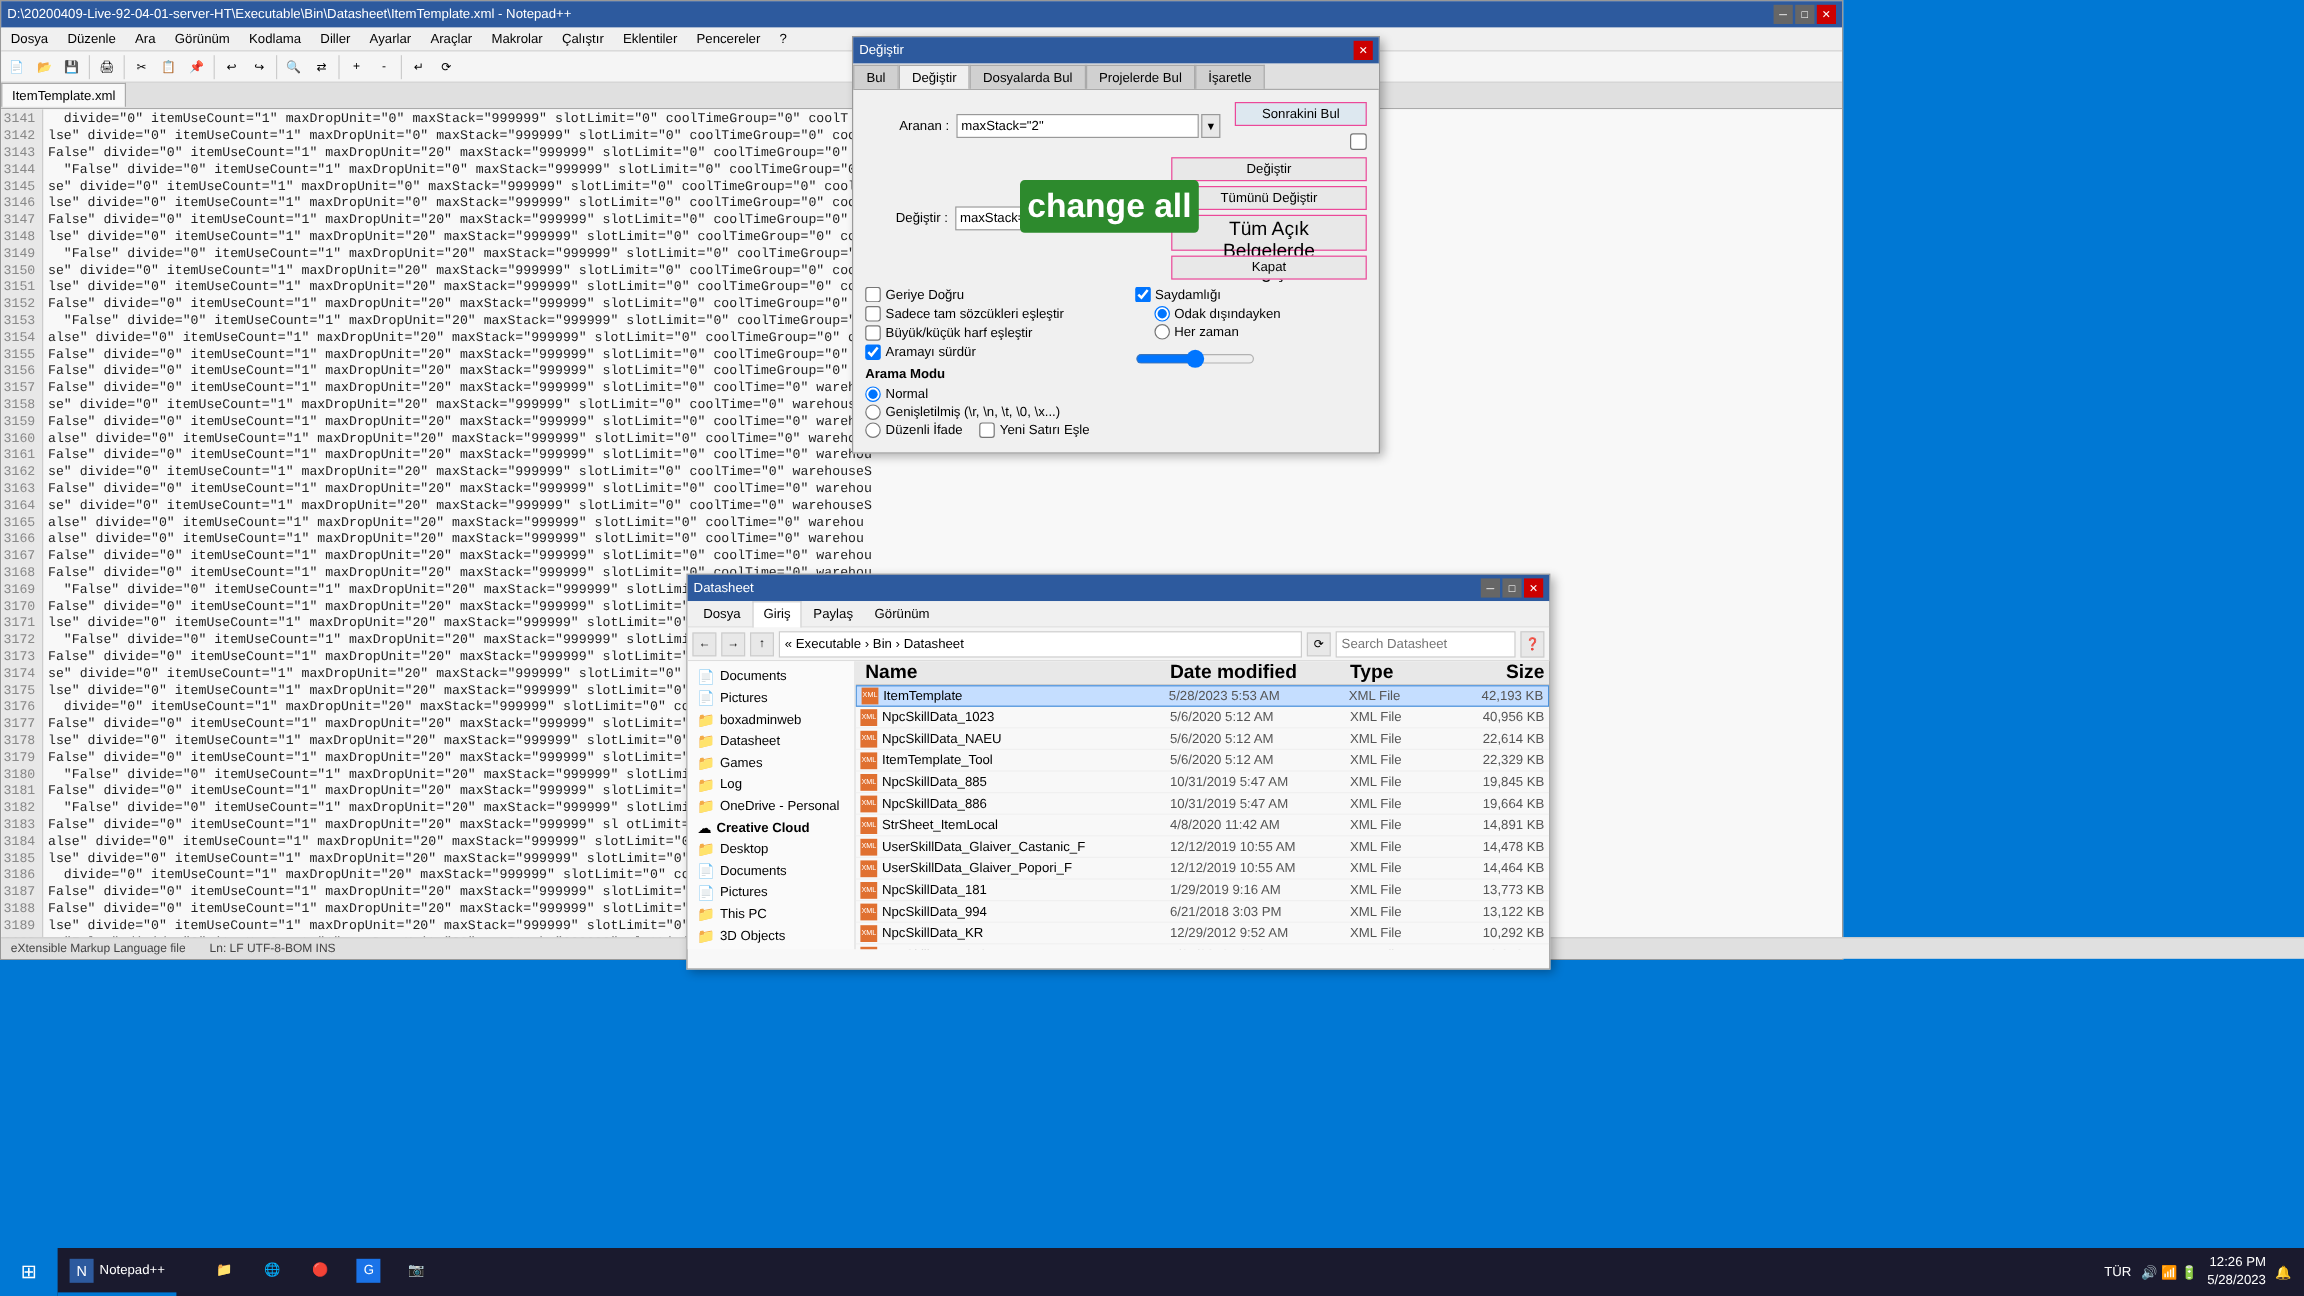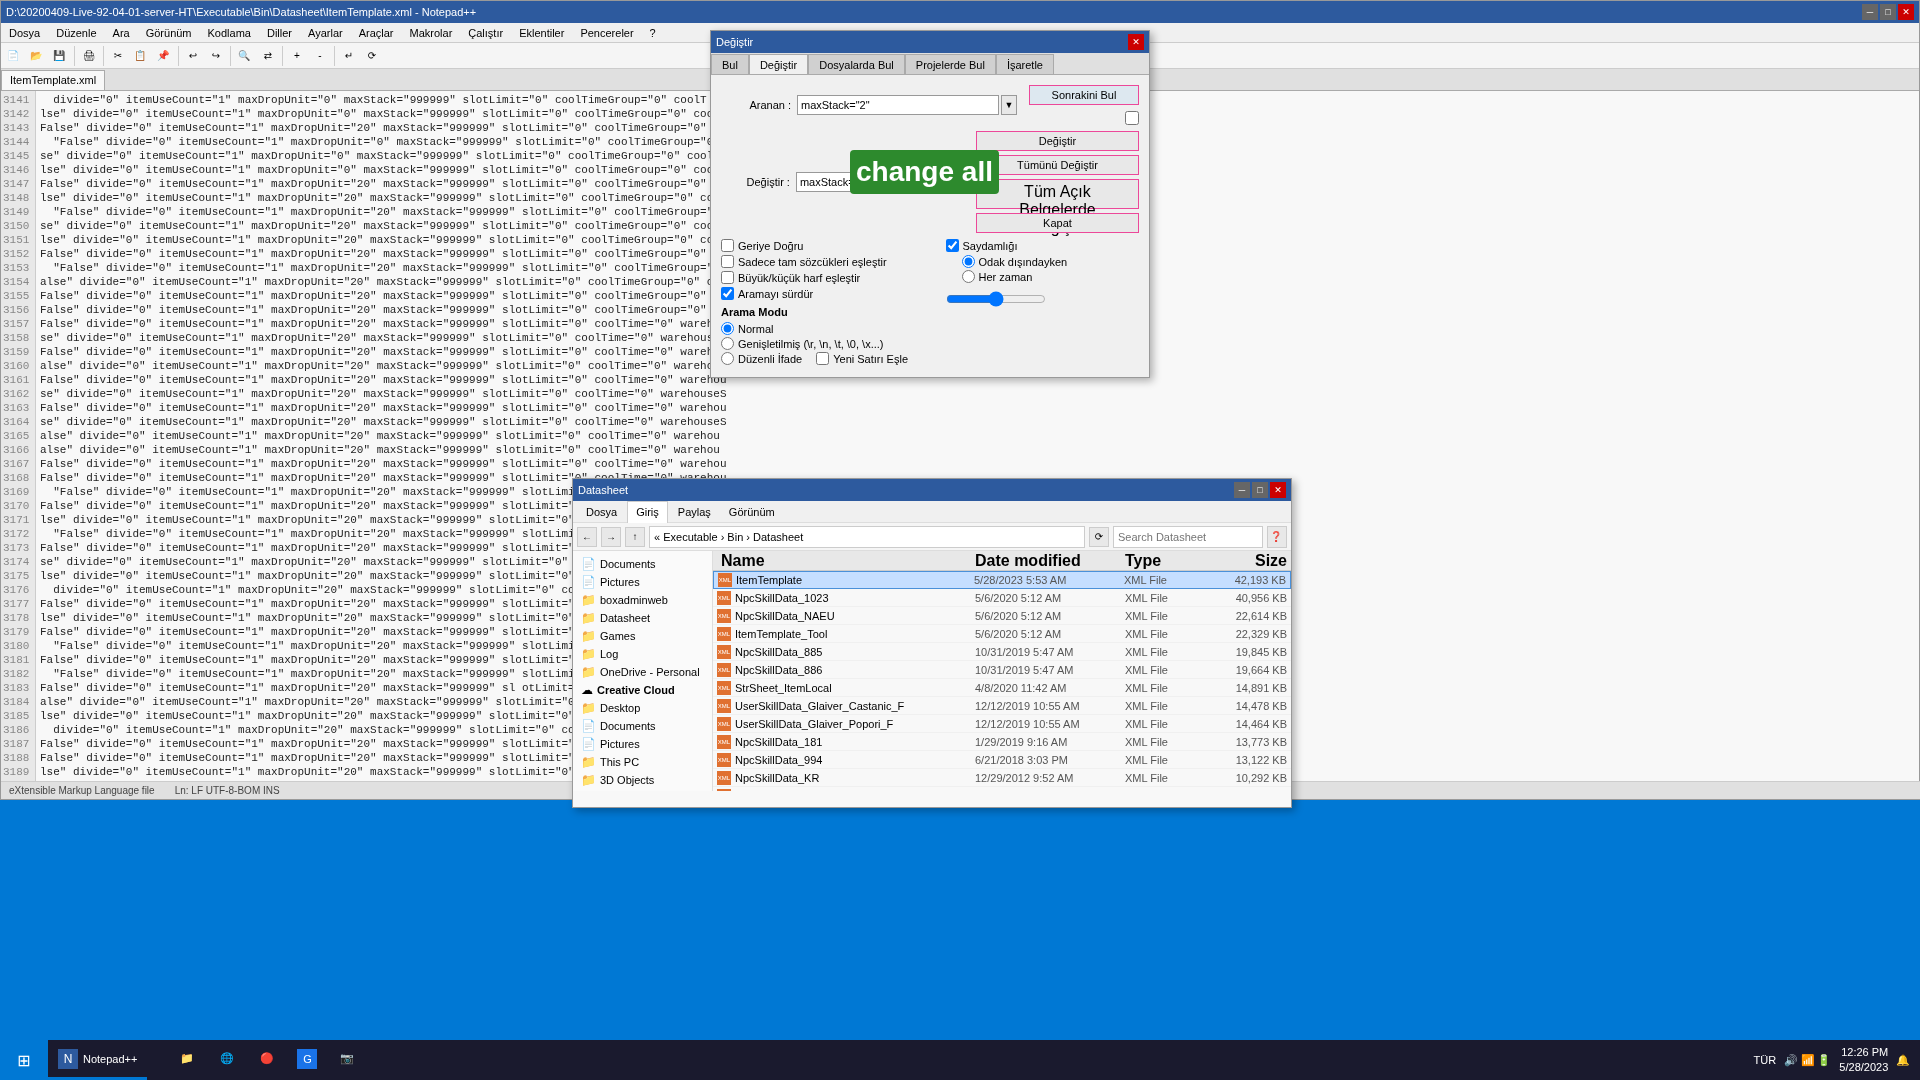--- a/index.html
+++ b/index.html
@@ -73,21 +73,21 @@
     .taskbar-clock {
       text-align: right;
       line-height: 1.4;
     }
 
     
     .notepad-window {
       position: absolute;
       top: 0;
       left: 0;
-      width: 1920px;
+      width: 1536px;
       height: 800px;
       background: #f0f0f0;
       border: 1px solid #999;
     }
     .notepad-titlebar {
       height: 22px;
       background: #2d5a9e;
       display: flex;
       align-items: center;
       justify-content: space-between;
@@ -149,21 +149,21 @@
       justify-content: center;
       cursor: pointer;
       font-size: 10px;
     }
     .toolbar-separator { width: 1px; height: 20px; background: #ccc; margin: 0 2px; }
 
     .notepad-tabs {
       height: 22px;
       background: #e0e0e0;
       display: flex;
-      align-items: center;
+      align-items: flex-start;
       border-bottom: 1px solid #aaa;
     }
     .notepad-tab {
       padding: 2px 8px;
       background: #d0d0d0;
       border: 1px solid #aaa;
       border-bottom: none;
       font-size: 11px;
       cursor: pointer;
       height: 20px;

